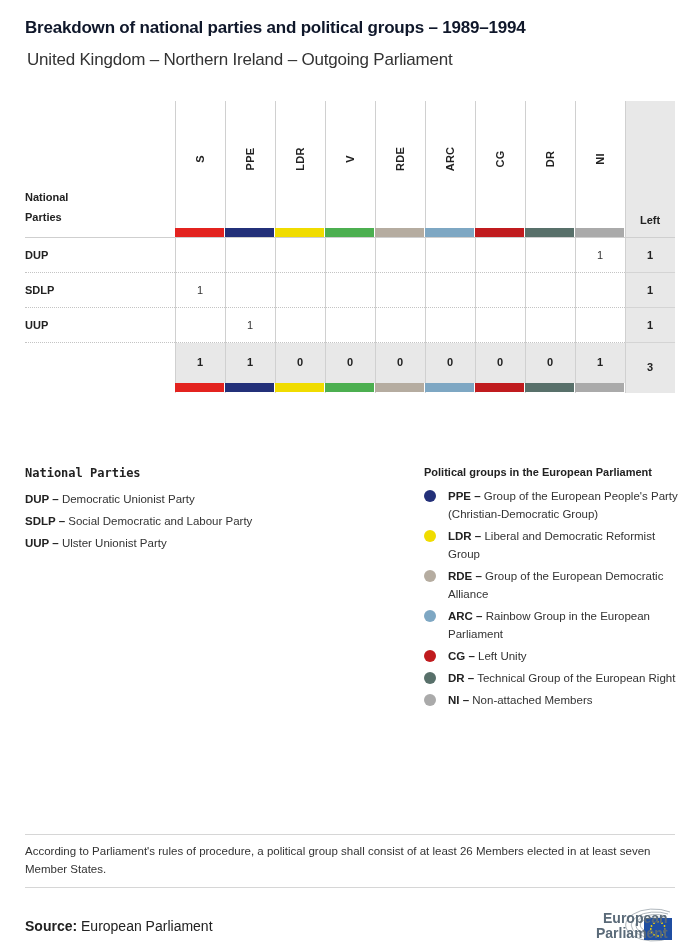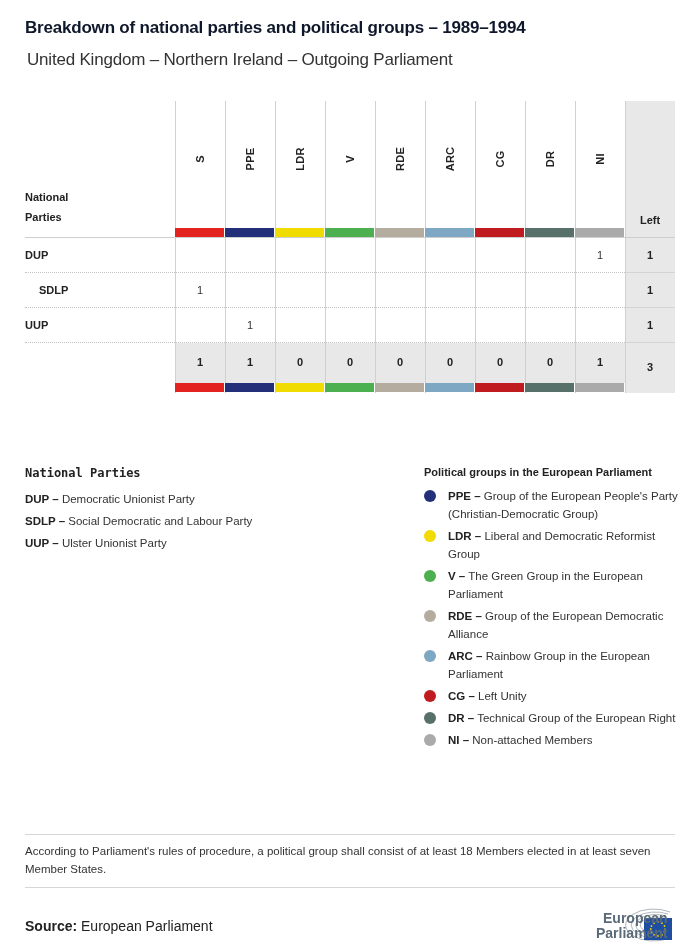--- a/index.html
+++ b/index.html
@@ -112,21 +112,21 @@
     <div class="group-head" style="left:550px;">
       <div class="lbl">NI</div>
     </div>
     <div class="cbar" style="left:550px;top:127px;background:#aaaaaa;"></div>
     <div class="cbar" style="left:550px;top:282px;background:#aaaaaa;"></div>
     <div class="party-name" style="top:148px;">DUP</div>
     <div class="cell" style="left:550px;top:148px;">1</div>
     <div class="seat-val" style="top:148px;">1</div>
     <div class="row-rule" style="top:171px;"></div>
     <div class="seat-rule" style="top:171px;"></div>
-    <div class="party-name" style="top:183px;margin-left:14px;">SDLP</div>
+    <div class="party-name" style="top:183px;">SDLP</div>
     <div class="cell" style="left:150px;top:183px;">1</div>
     <div class="seat-val" style="top:183px;">1</div>
     <div class="row-rule" style="top:206px;"></div>
     <div class="seat-rule" style="top:206px;"></div>
     <div class="party-name" style="top:218px;">UUP</div>
     <div class="cell" style="left:200px;top:218px;">1</div>
     <div class="seat-val" style="top:218px;">1</div>
     <div class="row-rule" style="top:241px;"></div>
     <div class="seat-rule" style="top:241px;"></div>
     <div class="total-val" style="left:150px;top:255px;">1</div>
@@ -148,31 +148,30 @@
       <div class="item"><b>SDLP –</b> <span>Social Democratic and Labour Party</span></div>
       <div class="item"><b>UUP –</b> <span>Ulster Unionist Party</span></div>
     </div>
 </div>
 
 <div class="pg-legend">
   <h3>Political groups in the European Parliament</h3>
   <div id="pg-items">
       <div class="pg-item"><span class="dot" style="background:#233079"></span><b>PPE –</b> <span>Group of the European People's Party (Christian-Democratic Group)</span></div>
       <div class="pg-item"><span class="dot" style="background:#f0dc00"></span><b>LDR –</b> <span>Liberal and Democratic Reformist Group</span></div>
-      <div class="pg-item"><span class="dot" style="background:#4caf50"></span><b>V –</b> <span>The Green Group in the European Parliament</span></div>
       <div class="pg-item"><span class="dot" style="background:#b5aca0"></span><b>RDE –</b> <span>Group of the European Democratic Alliance</span></div>
       <div class="pg-item"><span class="dot" style="background:#7ea7c3"></span><b>ARC –</b> <span>Rainbow Group in the European Parliament</span></div>
       <div class="pg-item"><span class="dot" style="background:#c01b1e"></span><b>CG –</b> <span>Left Unity</span></div>
       <div class="pg-item"><span class="dot" style="background:#58706a"></span><b>DR –</b> <span>Technical Group of the European Right</span></div>
       <div class="pg-item"><span class="dot" style="background:#aaaaaa"></span><b>NI –</b> <span>Non-attached Members</span></div>
     </div>
 </div>
 
 <div class="note-rule" style="top:834px;"></div>
-<div class="note">According to Parliament's rules of procedure, a political group shall consist of at least 18 Members elected in at least seven Member States.</div>
+<div class="note">According to Parliament's rules of procedure, a political group shall consist of at least 26 Members elected in at least seven Member States.</div>
 <div class="note-rule" style="top:887px;"></div>
 
 <div class="source">
   <b>Source:</b>
   <span>European Parliament</span>
 </div>
 
 <div class="logo">
   <svg width="66" height="40" viewBox="0 0 66 40">
     <g fill="none" stroke="#9aa3ab" stroke-width="0.8">

